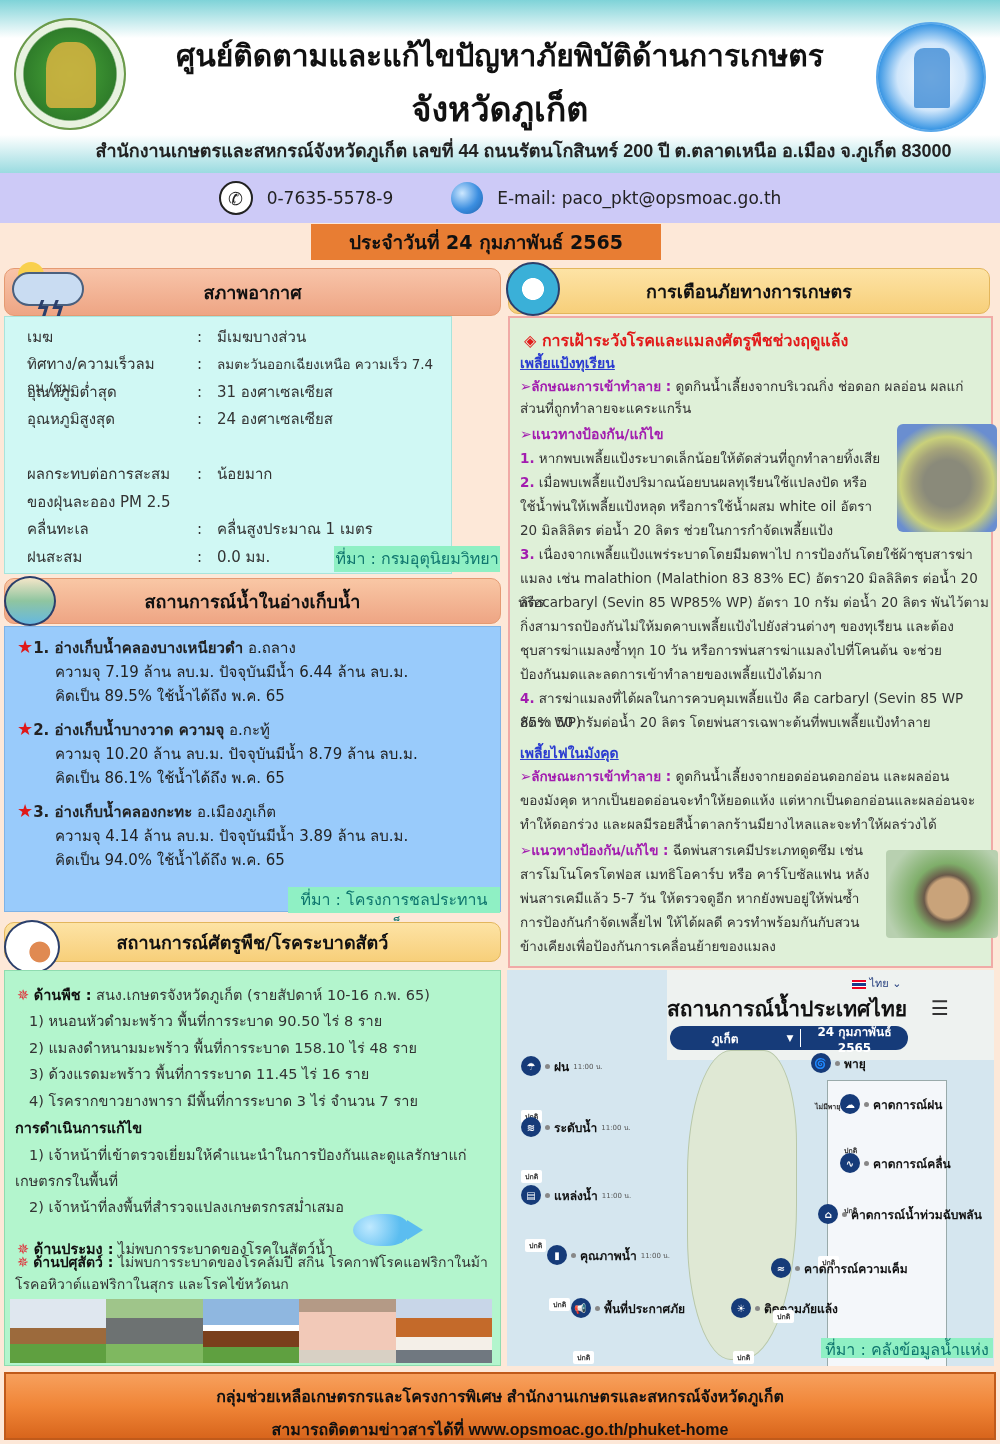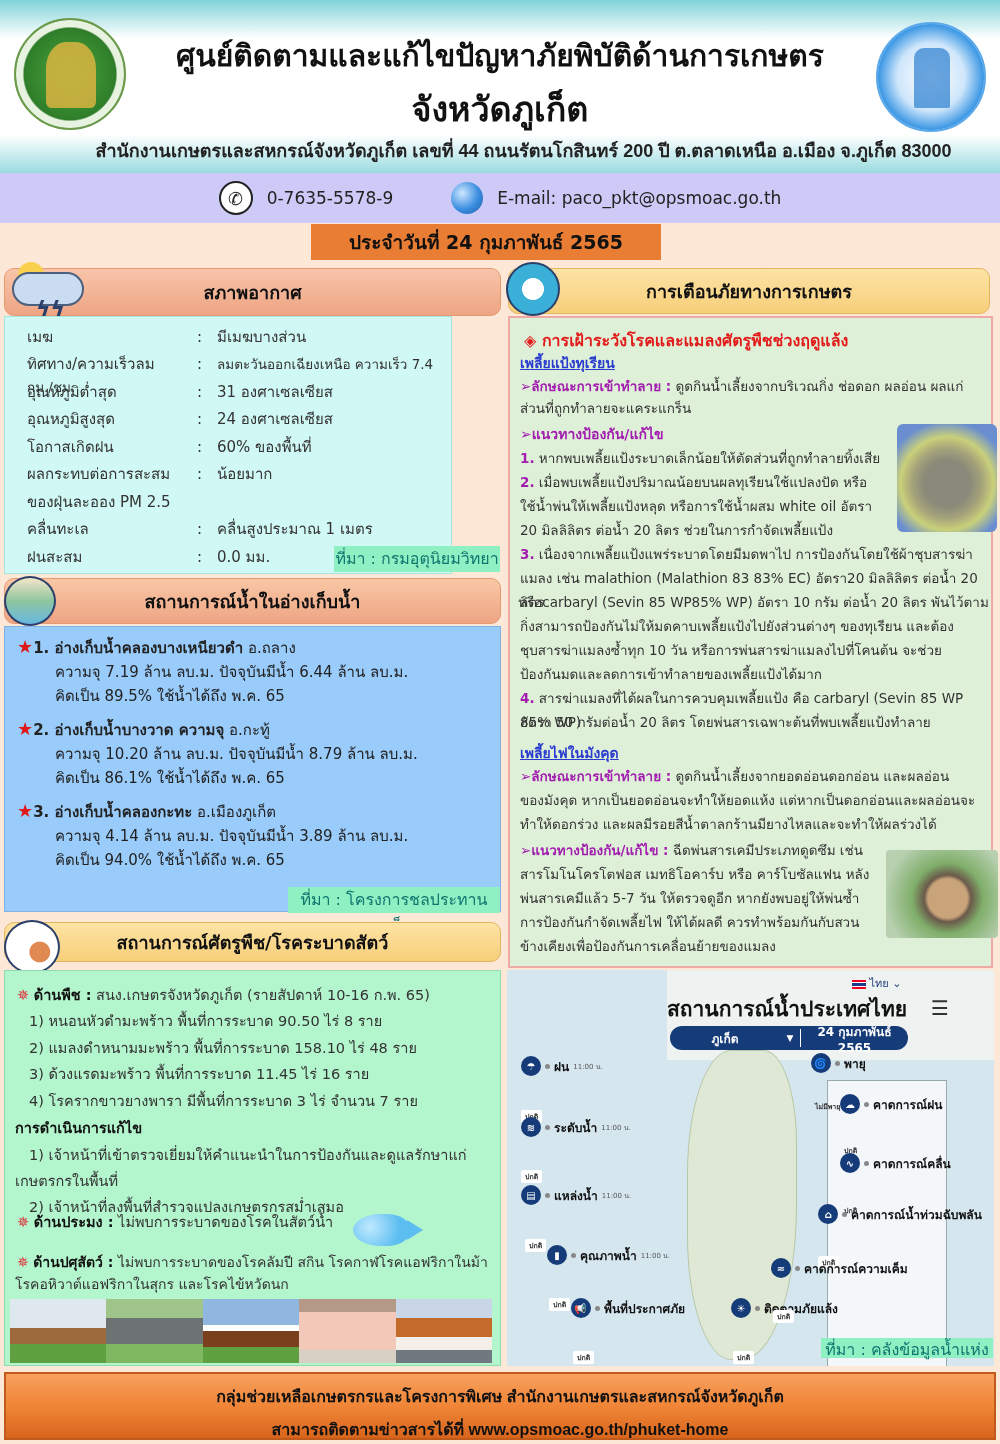--- a/index.html
+++ b/index.html
@@ -123,21 +123,20 @@
 <div class="sec-icon weather-icon">
   <div class="sun"></div>
     <div class="cloud"></div>
     <div class="bolt">ϟϟ</div>
 </div>
 <div class="weather-body">
   <div class="wrow" style="top:8px"><span class="k">เมฆ</span><span class="c">:</span><span>มีเมฆบางส่วน</span></div>
   <div class="wrow" style="top:35px"><span class="k">ทิศทาง/ความเร็วลม</span><span class="c">:</span><span style="font-size:13.5px">ลมตะวันออกเฉียงเหนือ ความเร็ว 7.4 กม./ชม.</span></div>
   <div class="wrow" style="top:63px"><span class="k">อุณหภูมิต่ำสุด</span><span class="c">:</span><span>31 องศาเซลเซียส</span></div>
   <div class="wrow" style="top:90px"><span class="k">อุณหภูมิสูงสุด</span><span class="c">:</span><span>24 องศาเซลเซียส</span></div>
-  <div class="wrow" style="top:118px"><span class="k">โอกาสเกิดฝน</span><span class="c">:</span><span>60% ของพื้นที่</span></div>
   <div class="wrow" style="top:145px"><span class="k">ผลกระทบต่อการสะสม</span><span class="c">:</span><span>น้อยมาก</span></div>
   <div class="wrow" style="top:173px"><span class="k" style="width:auto">ของฝุ่นละออง PM 2.5</span></div>
   <div class="wrow" style="top:200px"><span class="k">คลื่นทะเล</span><span class="c">:</span><span>คลื่นสูงประมาณ 1 เมตร</span></div>
   <div class="wrow" style="top:228px"><span class="k">ฝนสะสม</span><span class="c">:</span><span>0.0 มม.</span></div>
   <div class="source" style="left:329px; top:229px; width:166px; height:26px; line-height:26px;">ที่มา : กรมอุตุนิยมวิทยา</div>
 </div>
 
 <div class="sec-head res-head">
   <span>สถานการณ์น้ำในอ่างเก็บน้ำ</span>
 </div>
@@ -168,21 +167,21 @@
 <div class="pest-body">
   <div class="pline" style="left:12px; top:12px"><span class="asterisk">✵</span> <b>ด้านพืช :</b><span> สนง.เกษตรจังหวัดภูเก็ต (รายสัปดาห์ 10-16 ก.พ. 65)</span></div>
   <div class="pline" style="left:24px; top:38px">1) หนอนหัวดำมะพร้าว  พื้นที่การระบาด 90.50 ไร่ 8 ราย</div>
   <div class="pline" style="left:24px; top:65px">2) แมลงดำหนามมะพร้าว พื้นที่การระบาด 158.10 ไร่ 48 ราย</div>
   <div class="pline" style="left:24px; top:91px">3) ด้วงแรดมะพร้าว พื้นที่การระบาด 11.45 ไร่ 16 ราย</div>
   <div class="pline" style="left:24px; top:118px">4) โรครากขาวยางพารา มีพื้นที่การระบาด 3 ไร่ จำนวน 7 ราย</div>
   <div class="pline" style="left:10px; top:145px; font-weight:bold; color:#111">การดำเนินการแก้ไข</div>
   <div class="pline" style="left:24px; top:172px">1) เจ้าหน้าที่เข้าตรวจเยี่ยมให้คำแนะนำในการป้องกันและดูแลรักษาแก่</div>
   <div class="pline" style="left:10px; top:198px">เกษตรกรในพื้นที่</div>
   <div class="pline" style="left:24px; top:224px">2) เจ้าหน้าที่ลงพื้นที่สำรวจแปลงเกษตรกรสม่ำเสมอ</div>
-  <div class="pline" style="left:12px; top:239px"><span class="asterisk">✵</span> <b>ด้านประมง :</b><span> ไม่พบการระบาดของโรคในสัตว์น้ำ</span></div>
+  <div class="pline" style="left:12px; top:266px"><span class="asterisk">✵</span> <b>ด้านประมง :</b><span> ไม่พบการระบาดของโรคในสัตว์น้ำ</span></div>
   <div class="pline" style="left:12px; top:280px; font-size:14px"><span class="asterisk">✵</span> <b>ด้านปศุสัตว์ :</b><span> ไม่พบการระบาดของโรคลัมปี สกิน โรคกาฬโรคแอฟริกาในม้า</span></div>
   <div class="pline" style="left:10px; top:302px; font-size:14px">โรคอหิวาต์แอฟริกาในสุกร และโรคไข้หวัดนก</div>
 </div>
 <div class="fish"></div>
 <div class="animals">
   <div class="animal" style="background:linear-gradient(180deg,#dfe7ef 0 45%,#9c6a3c 45% 70%,#5fa040 70%)"></div>
   <div class="animal" style="background:linear-gradient(180deg,#9fc58a 0 30%,#6d7272 30% 70%,#7fb860 70%)"></div>
   <div class="animal" style="background:linear-gradient(180deg,#8fb7e0 0 40%,#fff 40% 50%,#7a3f1c 50% 75%,#5fa040 75%)"></div>
   <div class="animal" style="background:linear-gradient(180deg,#b49a86 0 20%,#f2c9b8 20% 80%,#d8d0c4 80%)"></div>
   <div class="animal" style="background:linear-gradient(180deg,#c8d6e8 0 30%,#c46a2a 30% 60%,#f4efe8 60% 80%,#707880 80%)"></div>

